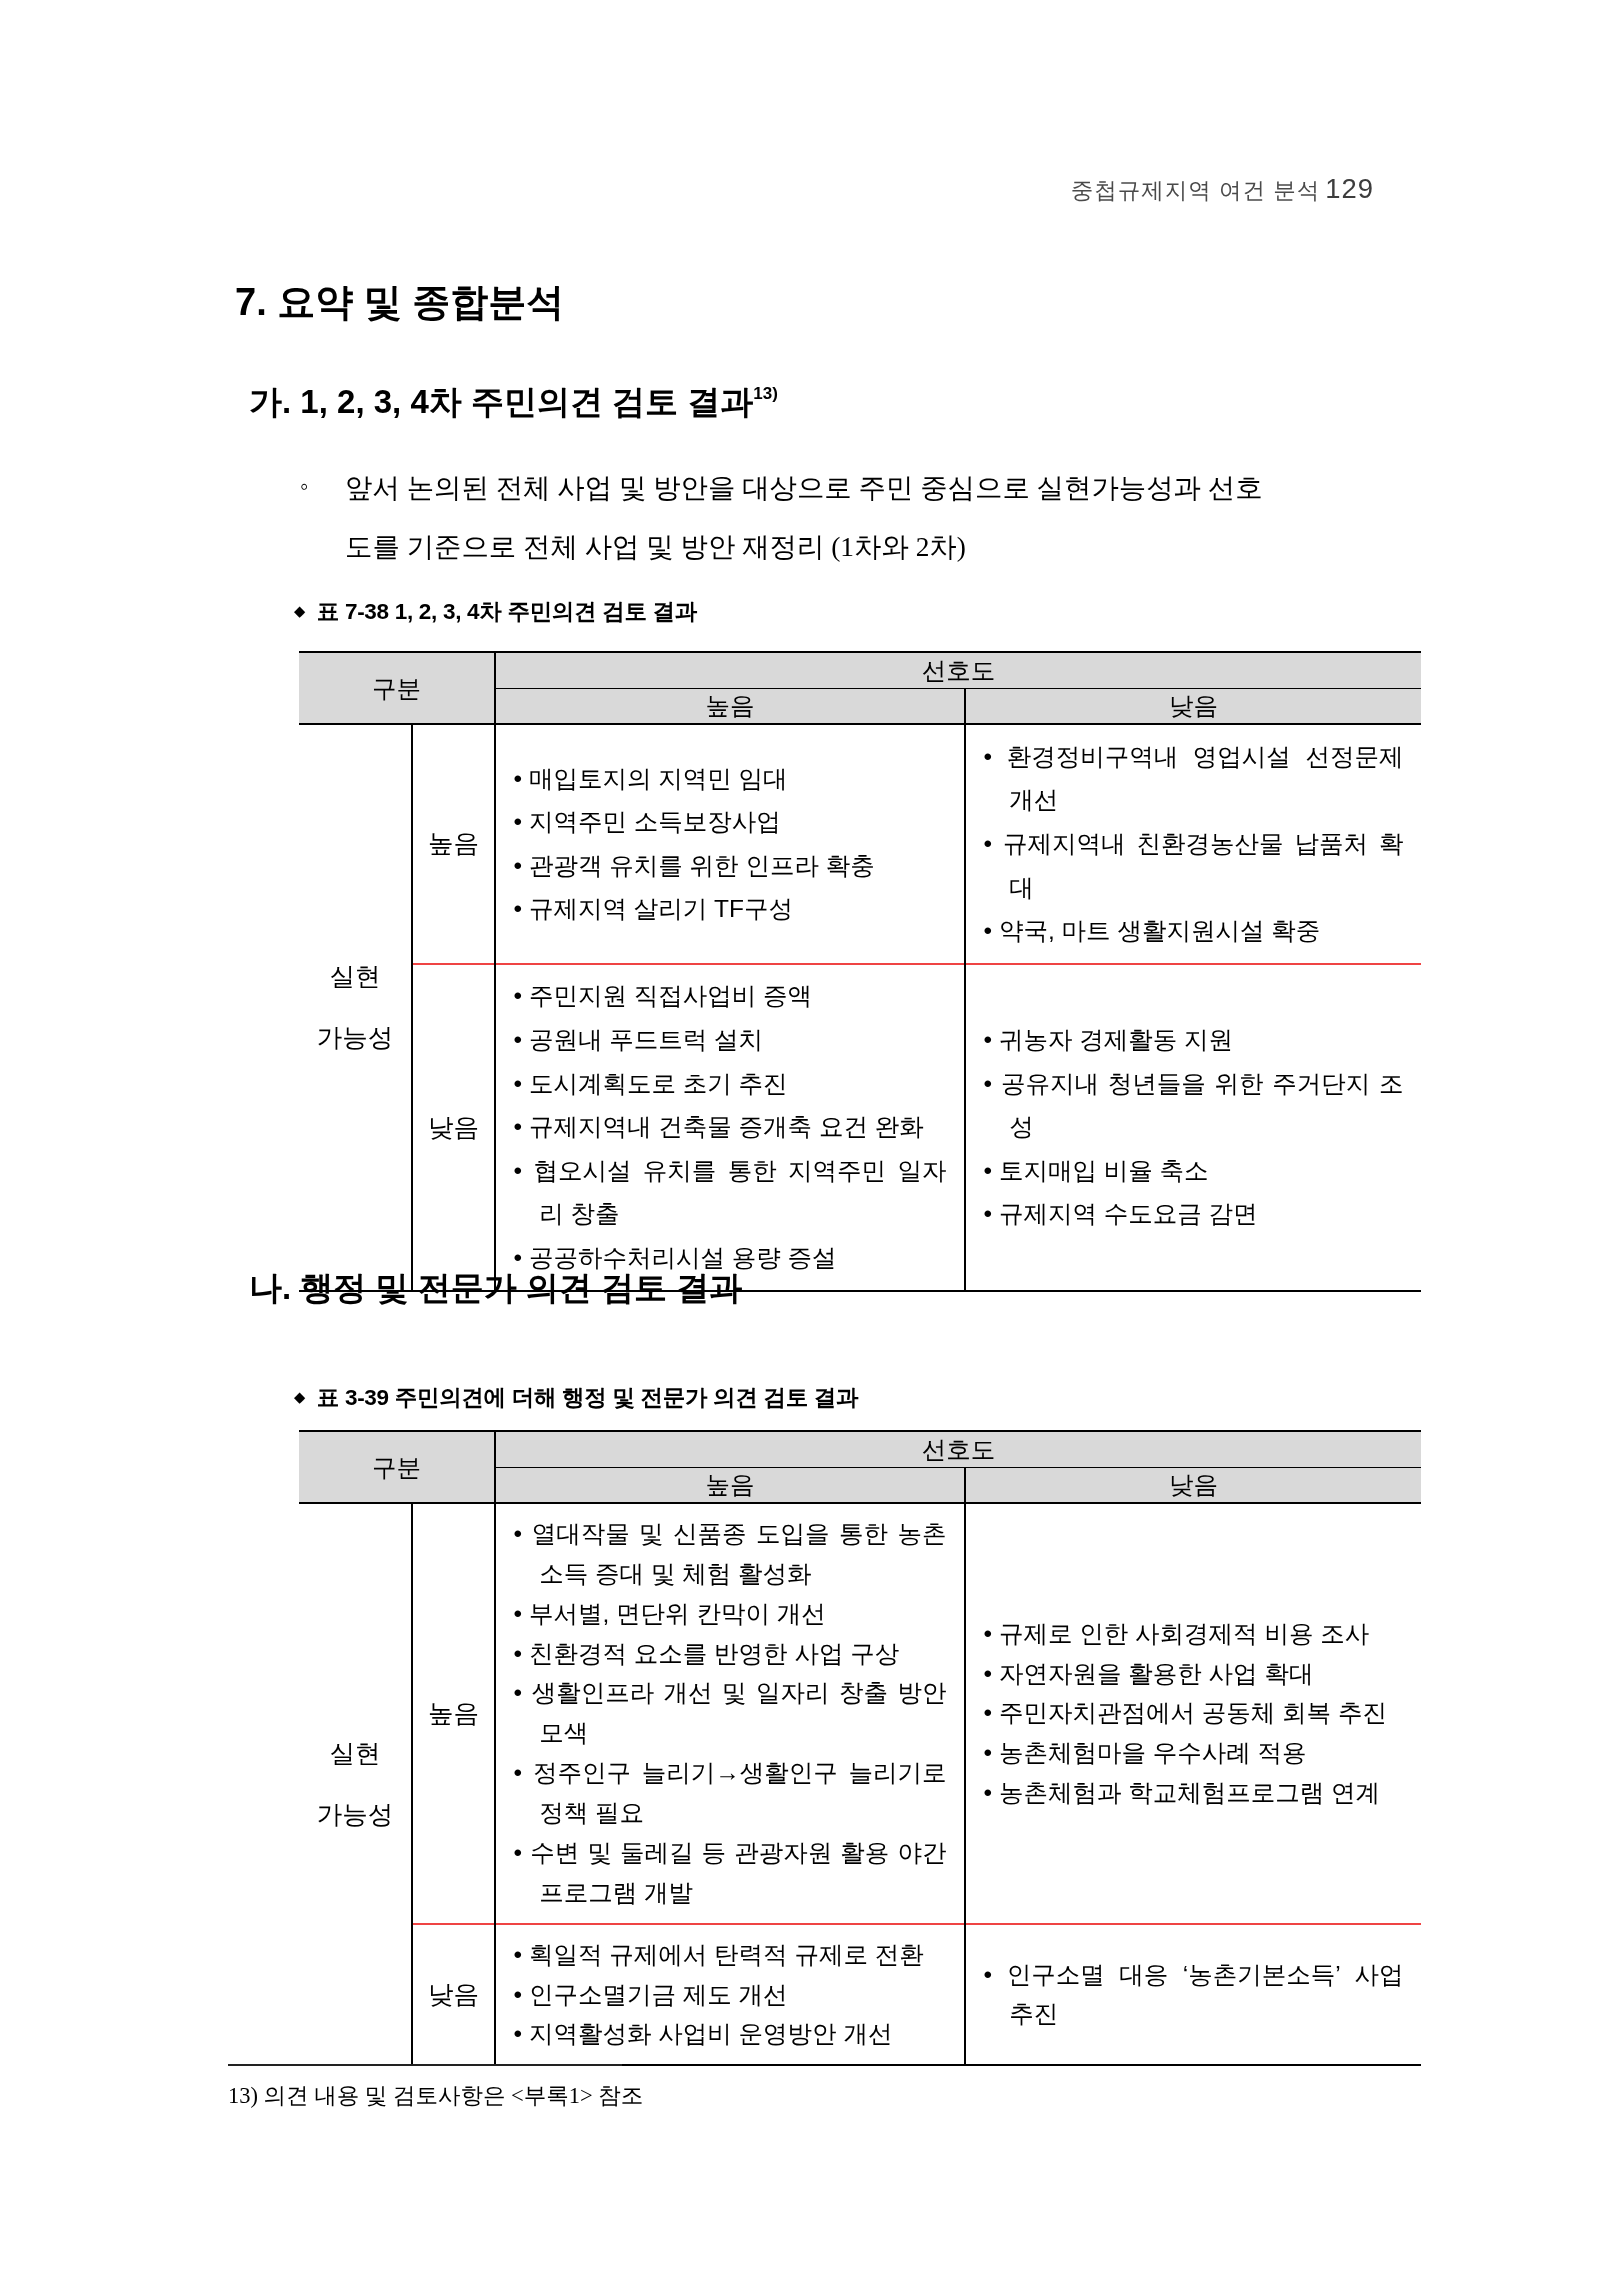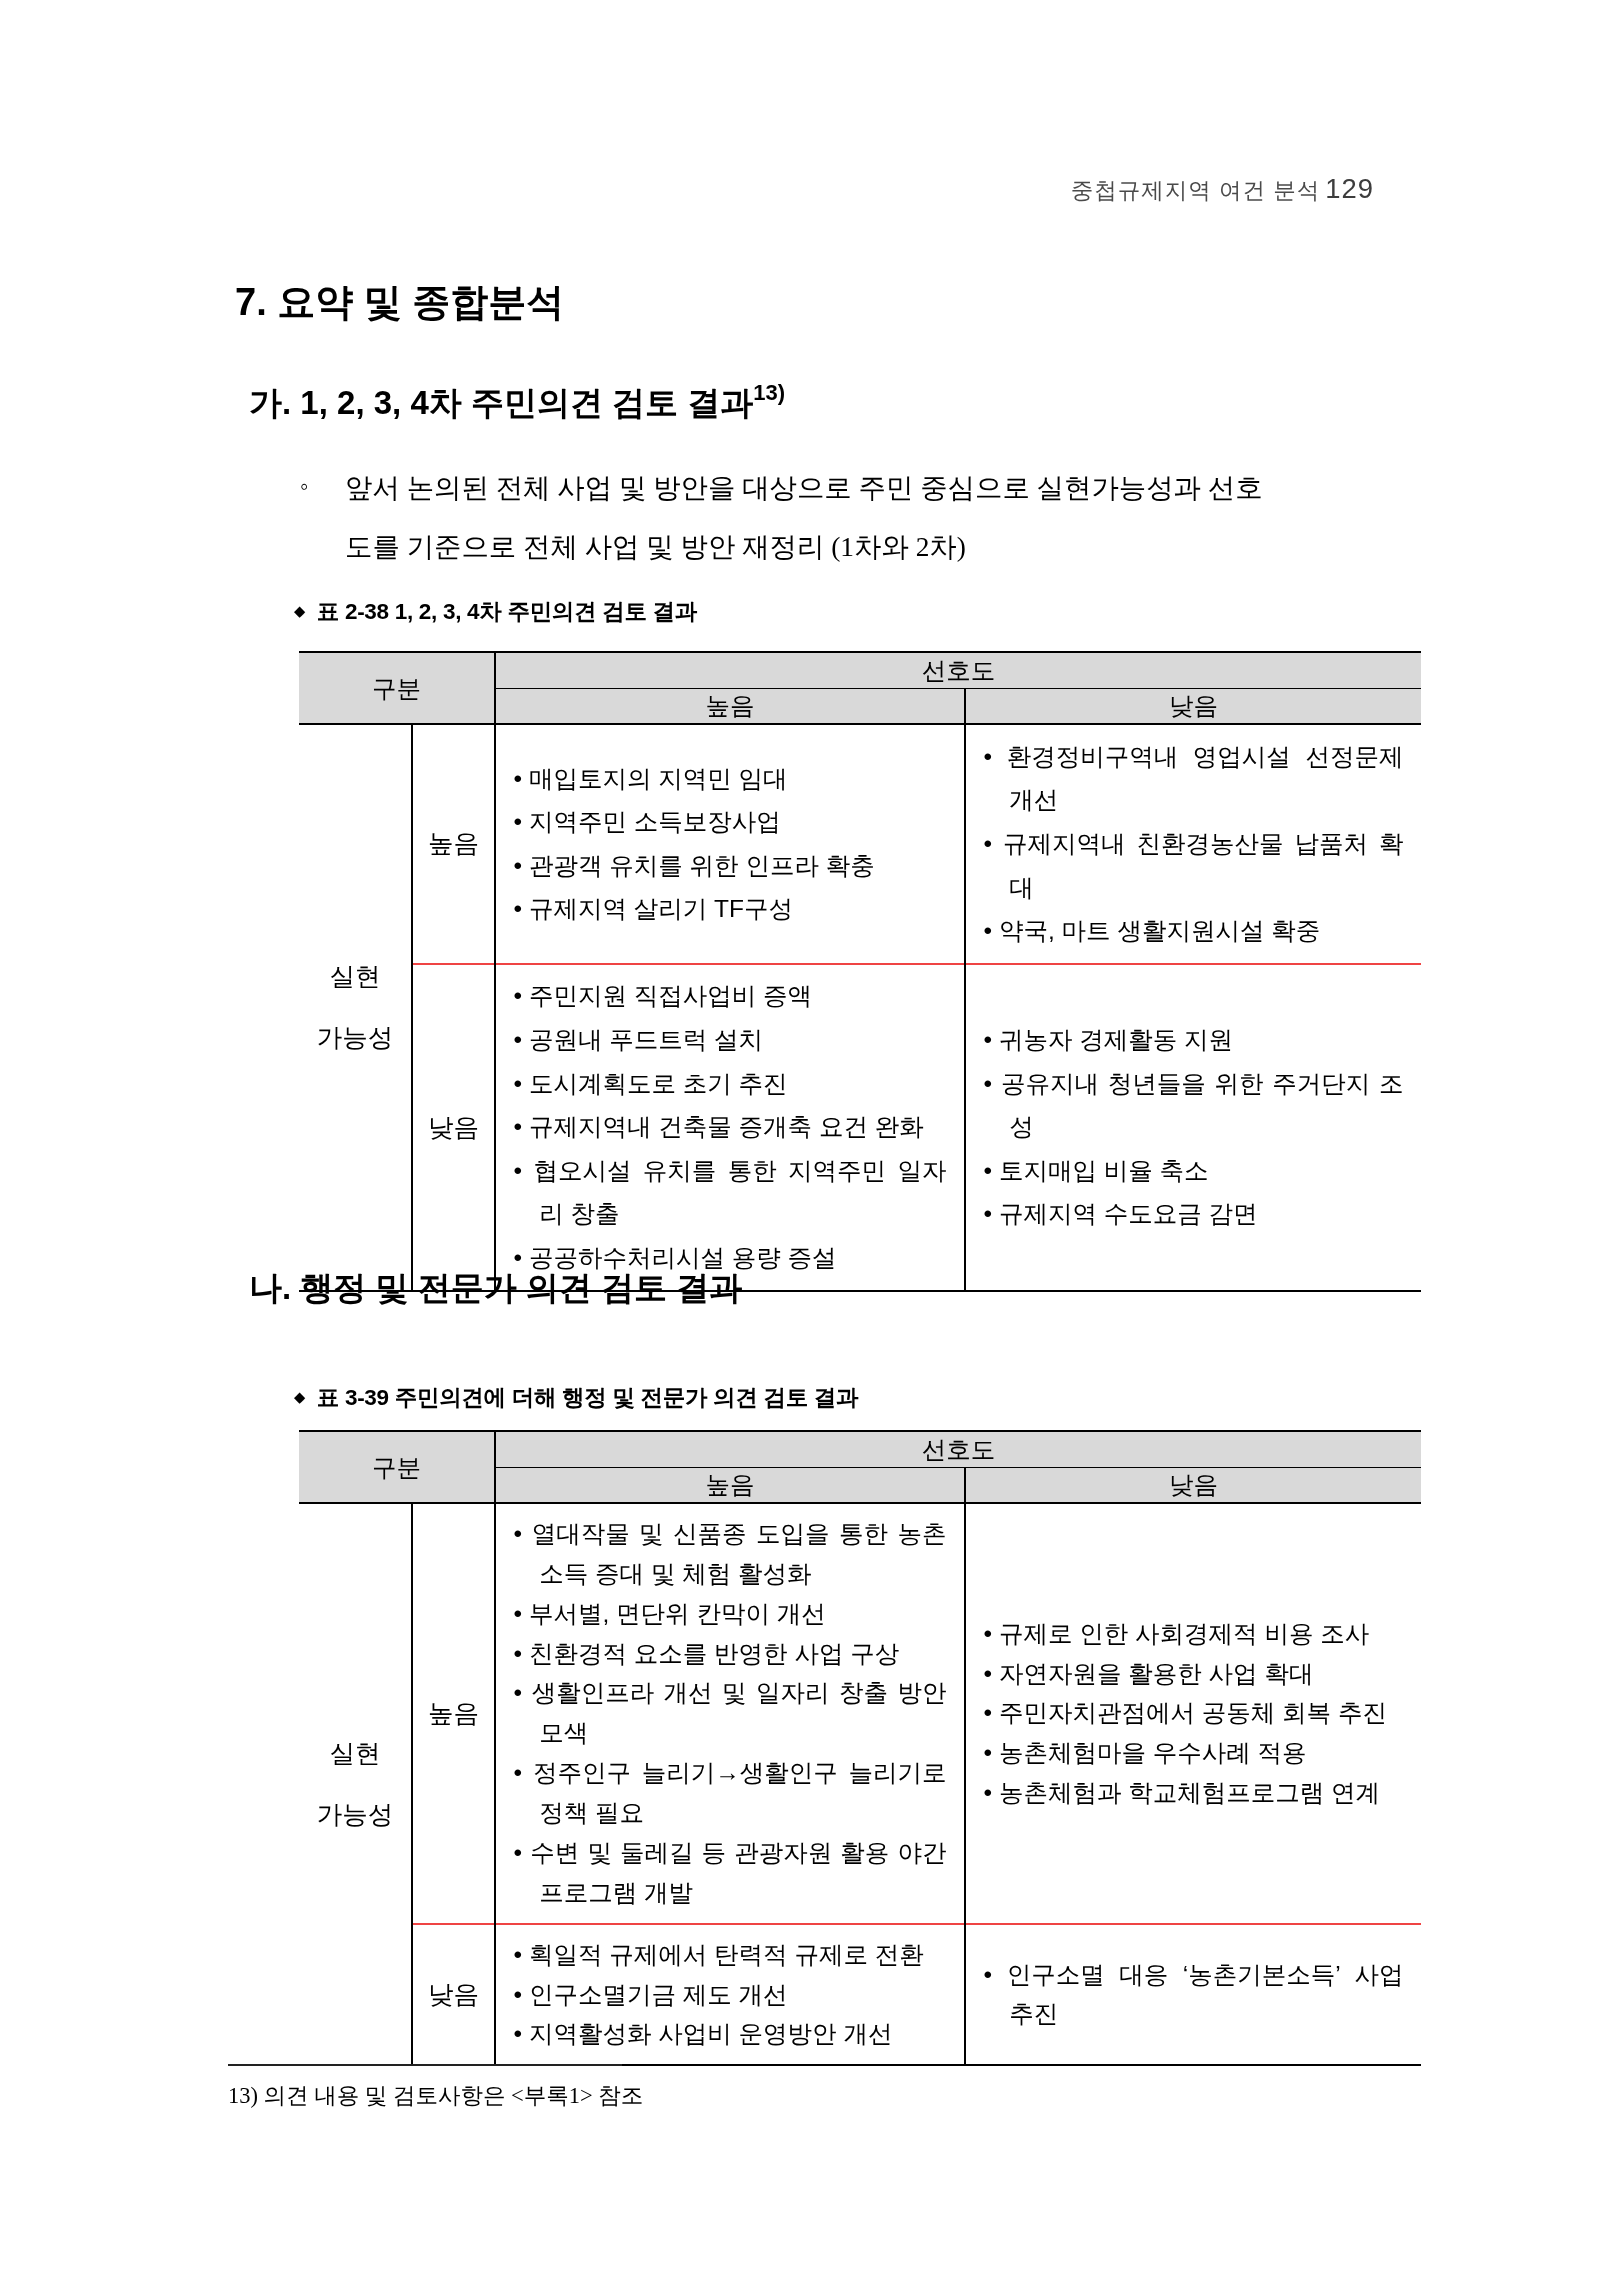--- a/index.html
+++ b/index.html
@@ -38,21 +38,21 @@
     top: 277px;
     font-size: 38px;
     font-weight: 700;
     letter-spacing: 0px;
   }
   .h-sub {
     position: absolute;
     font-size: 33px;
     font-weight: 700;
   }
-  .h-sub sup { font-size: 22px; vertical-align: 13.7px; font-weight: 700; }
+  .h-sub sup { font-size: 17px; vertical-align: 13.7px; font-weight: 700; }
   .h-ga { left: 249px; top: 380px; }
   .h-na { left: 249px; top: 1266px; }
 
   
   .intro {
     position: absolute;
     left: 300px;
     top: 459px;
     width: 1196px;
     display: flex;
@@ -153,21 +153,21 @@
 
   <div class="h-sub h-ga"><span>가. 1, 2, 3, 4차 주민의견 검토 결과</span><sup>13)</sup></div>
 
   <div class="intro">
     <span class="marker">◦</span>
     <span class="text">앞서 논의된 전체 사업 및 방안을 대상으로 주민 중심으로 실현가능성과 선호
 도를 기준으로 전체 사업 및 방안 재정리 (1차와 2차)</span>
   </div>
 
   <div class="tbl-caption cap-1">
-    <span class="diamond">◆</span><span>표 2-38 1, 2, 3, 4차 주민의견 검토 결과</span>
+    <span class="diamond">◆</span><span>표 7-38 1, 2, 3, 4차 주민의견 검토 결과</span>
   </div>
 
   <table class="pref-table tbl-1">
     <colgroup>
         <col style="width:113px">
         <col style="width:83px">
         <col style="width:470px">
         <col style="width:456px">
       </colgroup>
     <tbody>

